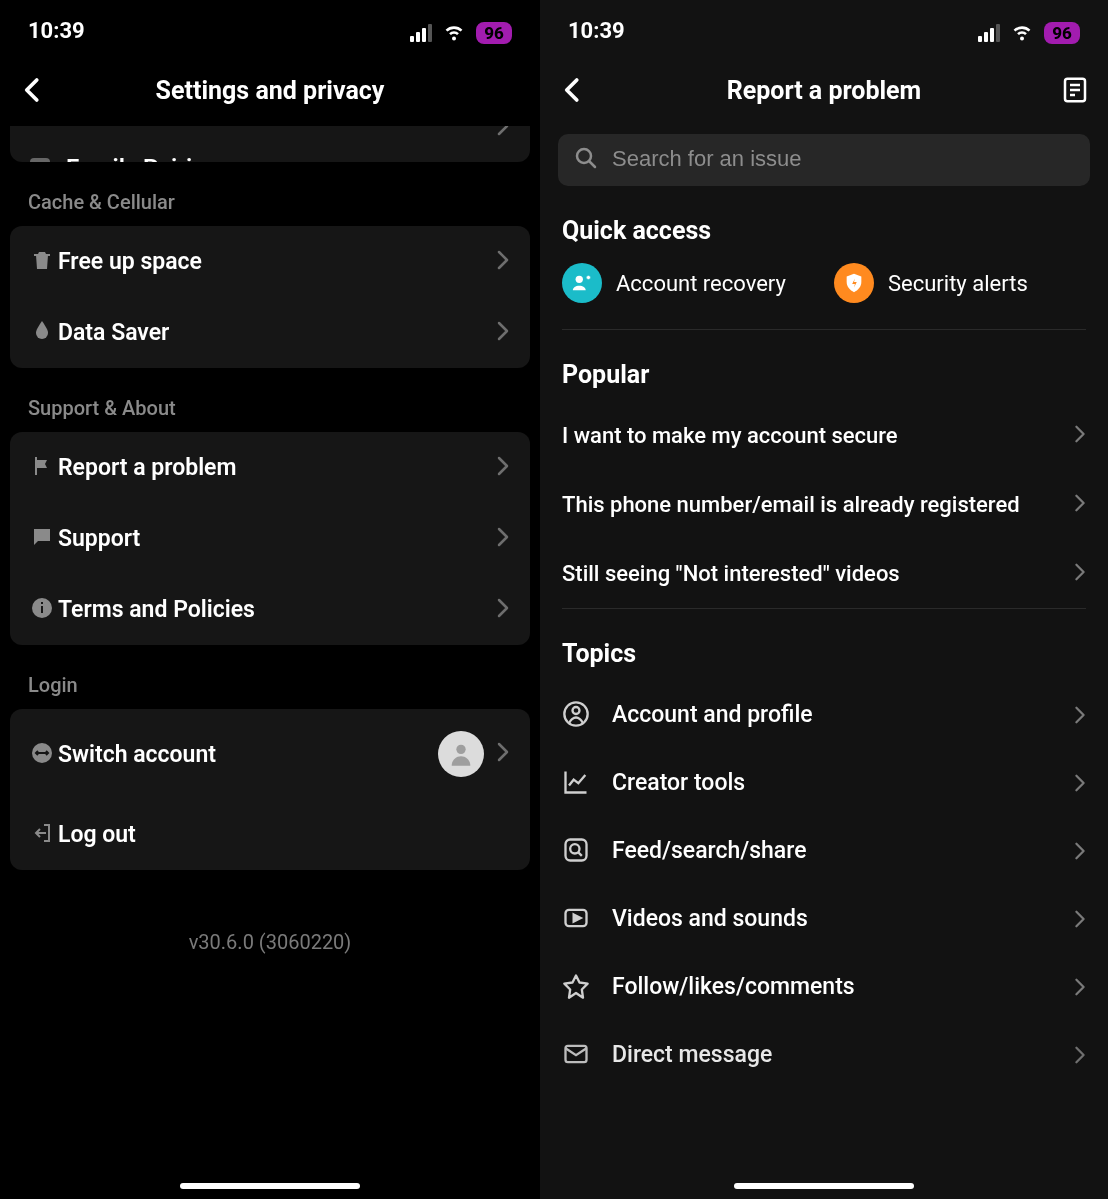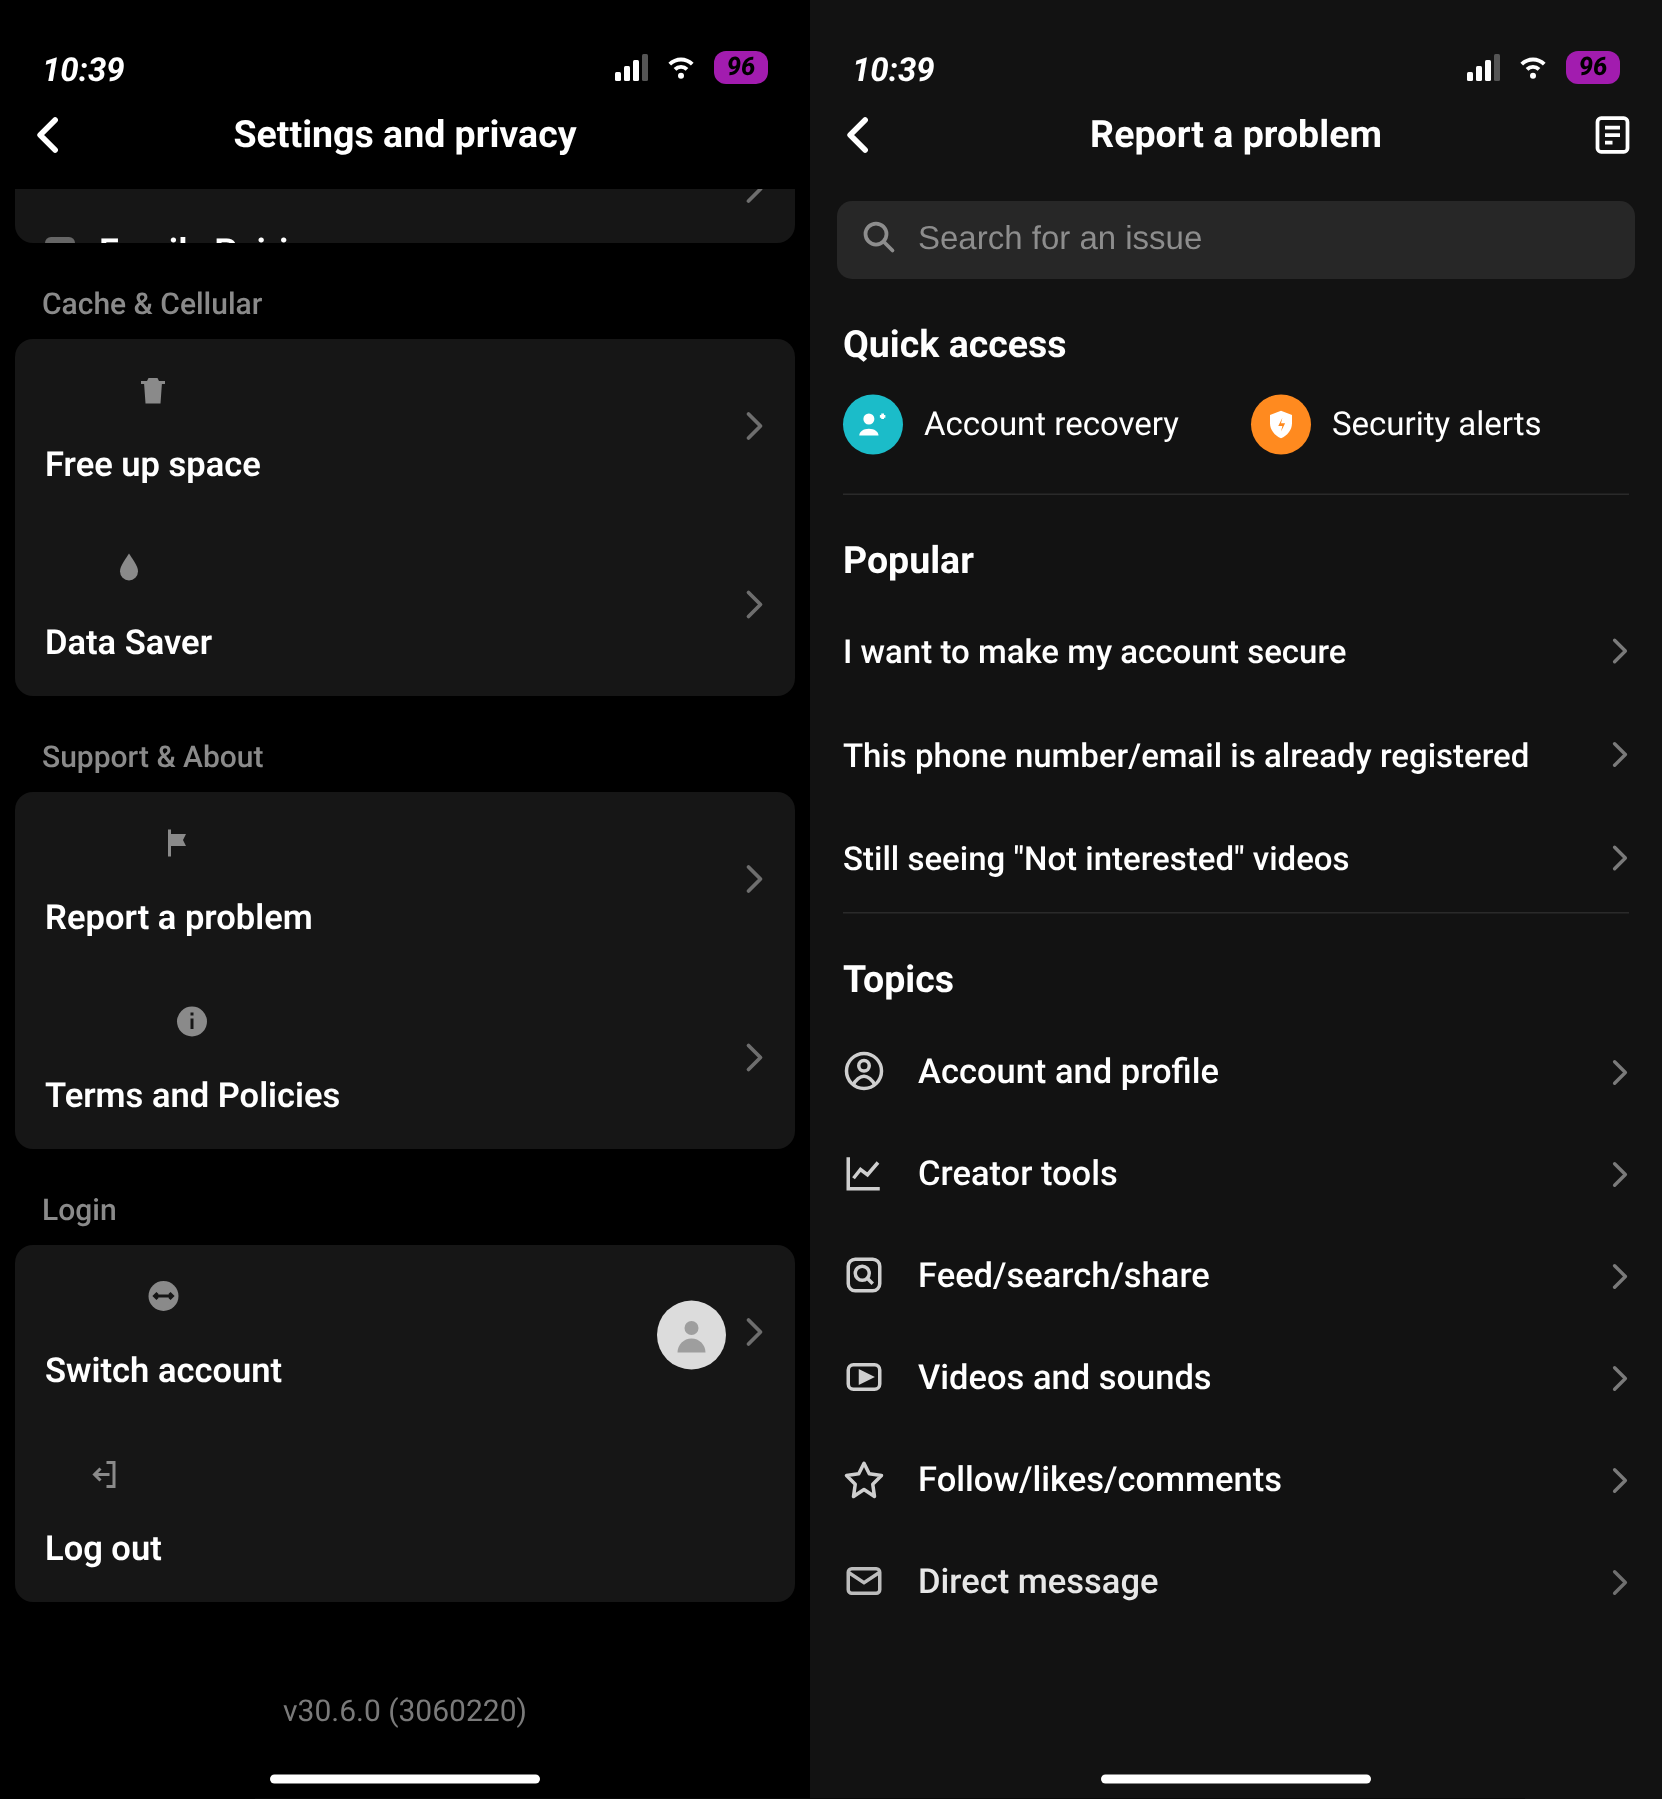--- a/index.html
+++ b/index.html
@@ -16,27 +16,26 @@
     position: relative;
     height: 1199px;
     overflow: hidden;
   }
   .phone.left { width: 540px; background:#000; }
   .phone.right { width: 568px; background:#121212; }
   
   .status-bar {
     display:flex;
     justify-content:space-between;
-    align-items:flex-end;
+    align-items:flex-start;
     padding: 18px 28px 0 28px;
     height:60px;
     font-size:22px;
     font-weight:700;
     color:#fff;
-    font-style:italic;
   }
   .status-right { display:flex; align-items:center; gap:10px; }
   .signal-bars { display:flex; align-items:flex-end; gap:2px; height:18px;}
   .signal-bars span { width:4px; background:#fff; border-radius:1px;}
   .signal-bars span:nth-child(1){height:6px;}
   .signal-bars span:nth-child(2){height:10px;}
   .signal-bars span:nth-child(3){height:14px;}
   .signal-bars span:nth-child(4){height:18px; background:#555;}
   .wifi-icon svg { width:24px; height:24px; }
   .battery-pill {
@@ -77,21 +76,21 @@
   .left .card {
     margin:0 10px;
     background:#161616;
     border-radius:12px;
     overflow:hidden;
   }
   .left .row {
     display:flex; align-items:center; justify-content:space-between;
     padding:22px 20px;
   }
-  .left .row .left-part { display:flex; align-items:center; gap:24px;flex-direction:column;}
+  .left .row .left-part { display:flex; gap:4px;}
   .left .row .label { font-size:23px; font-weight:600; }
   .left .row .icon { width:24px; height:24px; display:flex; align-items:center; justify-content:center; color:#8a8a8a;}
   .left .row .tail { display:flex; align-items:center; gap:12px; }
   .avatar {
     width:46px; height:46px; border-radius:50%;
     background:#dcdcdc; display:flex; align-items:center; justify-content:center;
   }
   .avatar svg { width:28px; height:28px; fill:#9e9e9e;}
   .chev svg { width:14px; height:20px; }
   .version { text-align:center; color:#7a7a7a; font-size:20px; padding-top:60px;}
@@ -229,20 +228,33 @@
         <span class="label">Report a problem</span>
       </div>
       <div class="chev"><svg viewBox="0 0 12 20" fill="none" stroke="#6e6e6e" stroke-width="2.5" stroke-linecap="round" stroke-linejoin="round">
             <polyline points="2 2 10 10 2 18"></polyline>
           </svg></div>
     </div>
     <div class="row">
       <div class="left-part">
         <span class="icon">
           <svg viewBox="0 0 24 24" fill="#8a8a8a">
+              <path d="M4 4h16v12H8l-4 4V4z"></path>
+            </svg>
+        </span>
+        <span class="label">Support</span>
+      </div>
+      <div class="chev"><svg viewBox="0 0 12 20" fill="none" stroke="#6e6e6e" stroke-width="2.5" stroke-linecap="round" stroke-linejoin="round">
+            <polyline points="2 2 10 10 2 18"></polyline>
+          </svg></div>
+    </div>
+    <div class="row">
+      <div class="left-part">
+        <span class="icon">
+          <svg viewBox="0 0 24 24" fill="#8a8a8a">
               <circle cx="12" cy="12" r="10"></circle>
               <rect x="11" y="10" width="2" height="7" fill="#161616"></rect>
               <rect x="11" y="6" width="2" height="2" fill="#161616"></rect>
             </svg>
         </span>
         <span class="label">Terms and Policies</span>
       </div>
       <div class="chev"><svg viewBox="0 0 12 20" fill="none" stroke="#6e6e6e" stroke-width="2.5" stroke-linecap="round" stroke-linejoin="round">
             <polyline points="2 2 10 10 2 18"></polyline>
           </svg></div>

